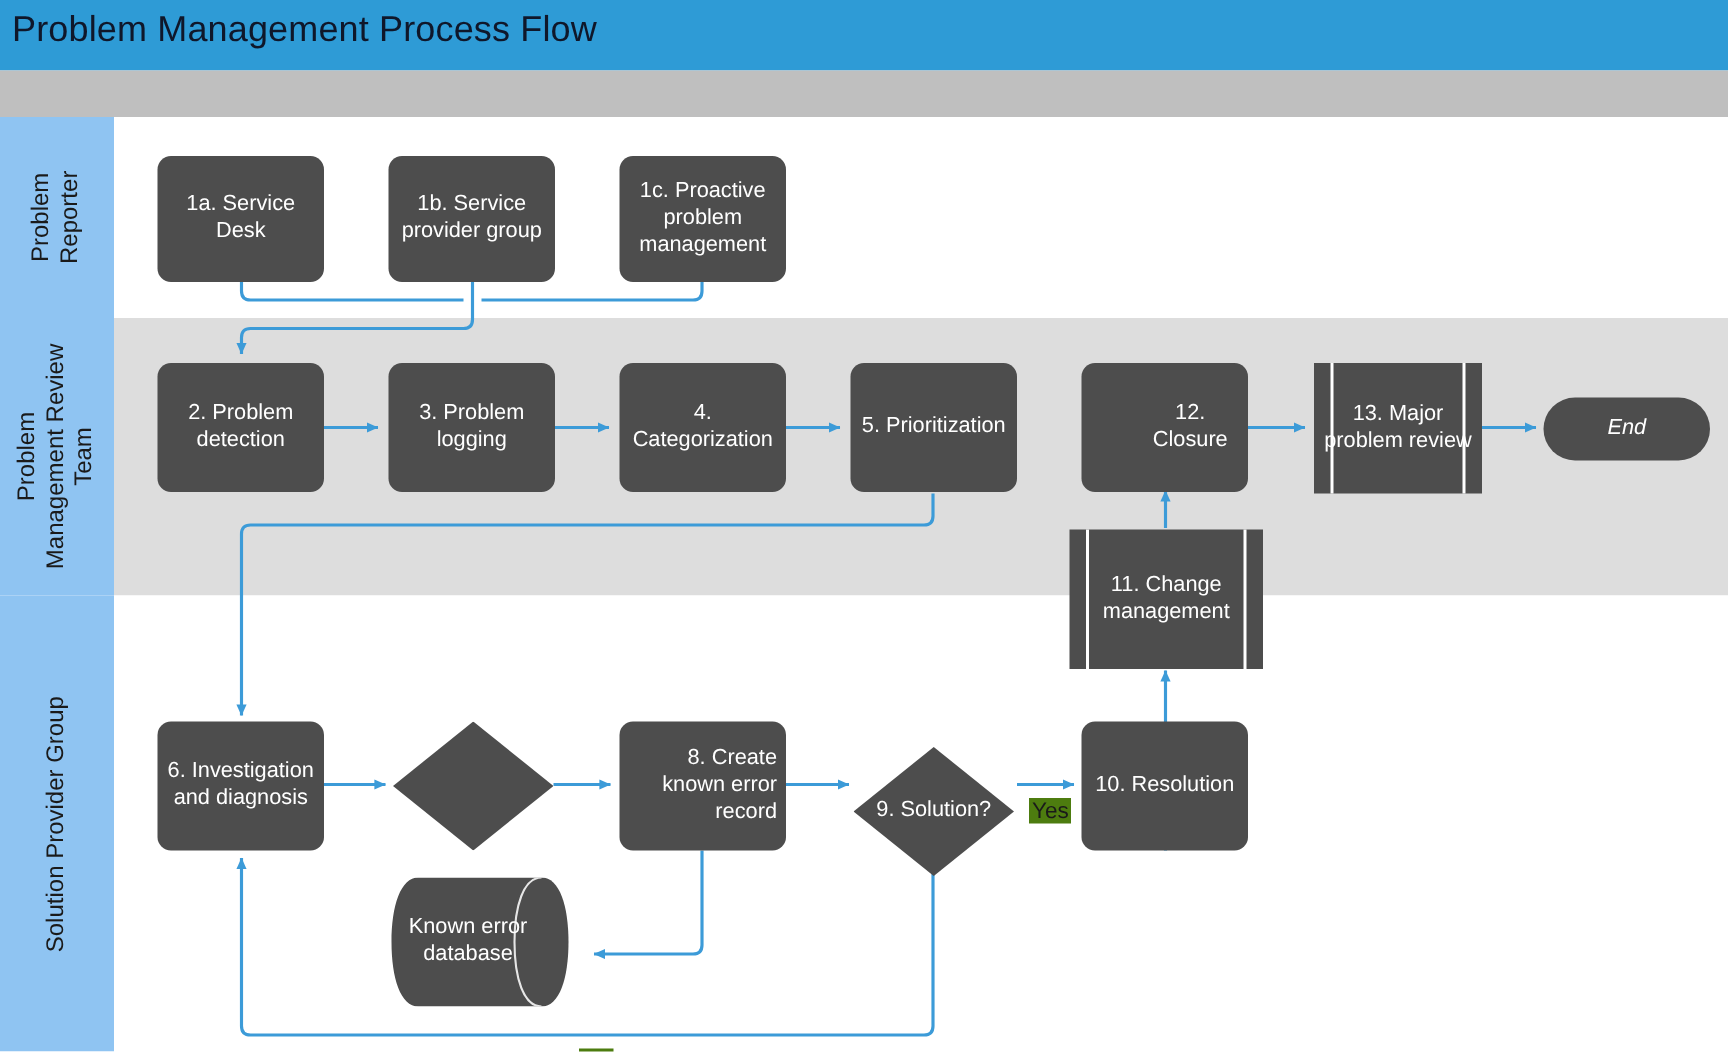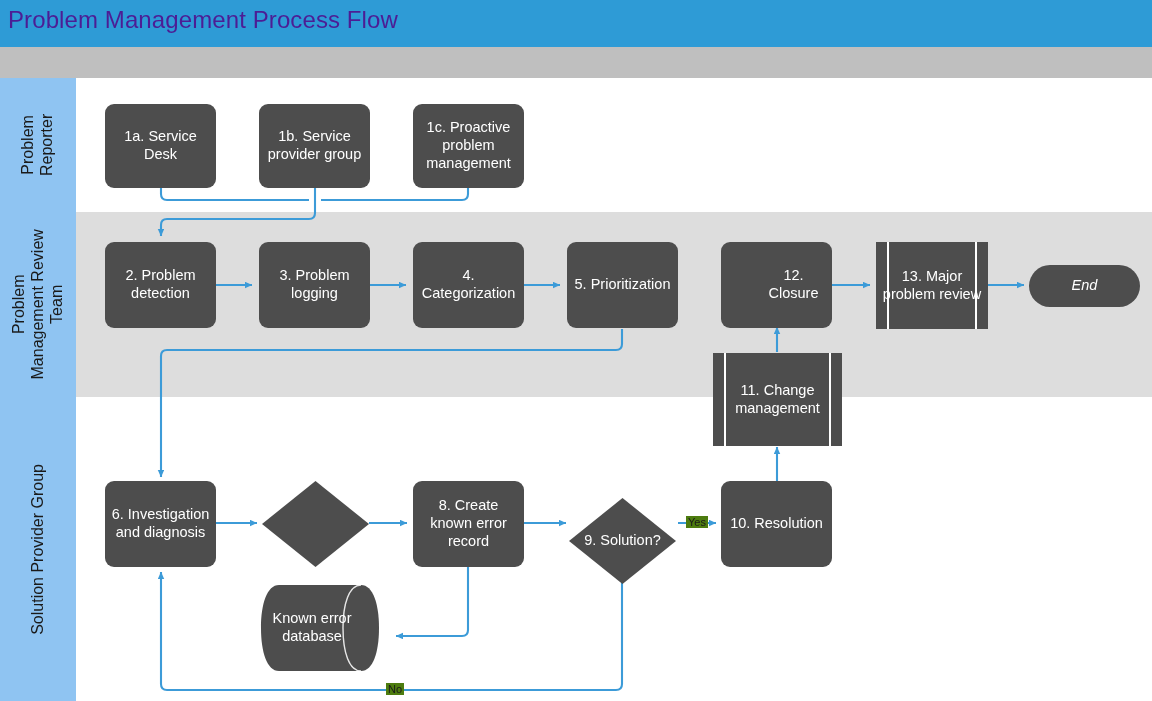--- a/index.html
+++ b/index.html
@@ -16,21 +16,21 @@
   
   #title-bar {
     position: absolute; left: 0; top: 0;
     width: 1152px; height: 47px;
     background: #2E9BD6;
     box-sizing: border-box;
   }
   #title-text {
     position: absolute; left: 8px; top: 6px;
     font-size: 24px;
-    color: #4c1d95;
+    color: #0f172a;
     letter-spacing: 0.1px;
     white-space: nowrap;
   }
 
   
   #spacer-band {
     position: absolute; left: 0; top: 47px;
     width: 1152px; height: 31px;
     background: #BFBFBF;
   }
@@ -134,25 +134,26 @@
   .shape-database { background: transparent; text-align: center; }
   .shape-database .cyl {
     position: absolute; left: 0; top: 0;
     width: 100%; height: 100%;
   }
   .shape-database .label { position: relative; z-index: 2; padding-right: 22px; }
 
   
   .edge-label {
     position: absolute;
-    font-size: 11px;
+    font-size: 15px;
     color: #1a1a1a;
     background: #4d7c0f;
     padding: 0 2px;
     pointer-events: auto;
+    margin-top: 16px;
   }
 </style>
 </head>
 <body>
 
 <div id="title-bar">
   <div id="title-text">Problem Management Process Flow</div>
 </div>
 
 <div id="spacer-band"></div>
@@ -273,21 +274,21 @@
   </div>
 
   <div class="node shape-process" style="left:105px; top:481px; width:111px; height:86px;">
     <span class="label">6. Investigation and diagnosis</span>
   </div>
 
   <div class="node shape-decision" style="left:262px; top:481px; width:107px; height:86px;">
     <span class="diamond-bg"></span>
   </div>
 
-  <div class="node shape-process" style="left:413px; top:481px; width:111px; height:86px;">
+  <div class="node shape-process" style="left:413px; top:481px; width:111px; height:86px;text-align:right;">
     <span class="label">8. Create known error record</span>
   </div>
 
   <div class="node shape-decision" style="left:569px; top:498px; width:107px; height:86px;">
     <span class="diamond-bg"></span>
     <span class="label">9. Solution?</span>
   </div>
 
   <div class="node shape-process" style="left:721px; top:481px; width:111px; height:86px;">
     <span class="label">10. Resolution</span>

